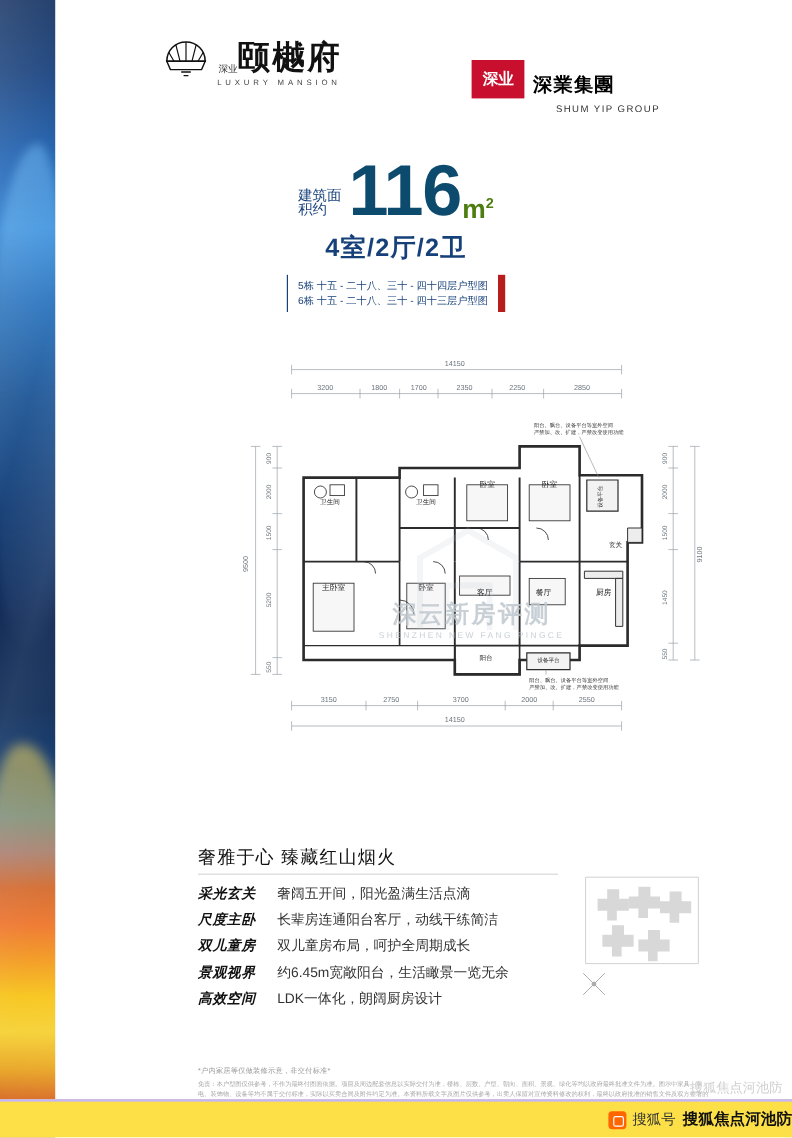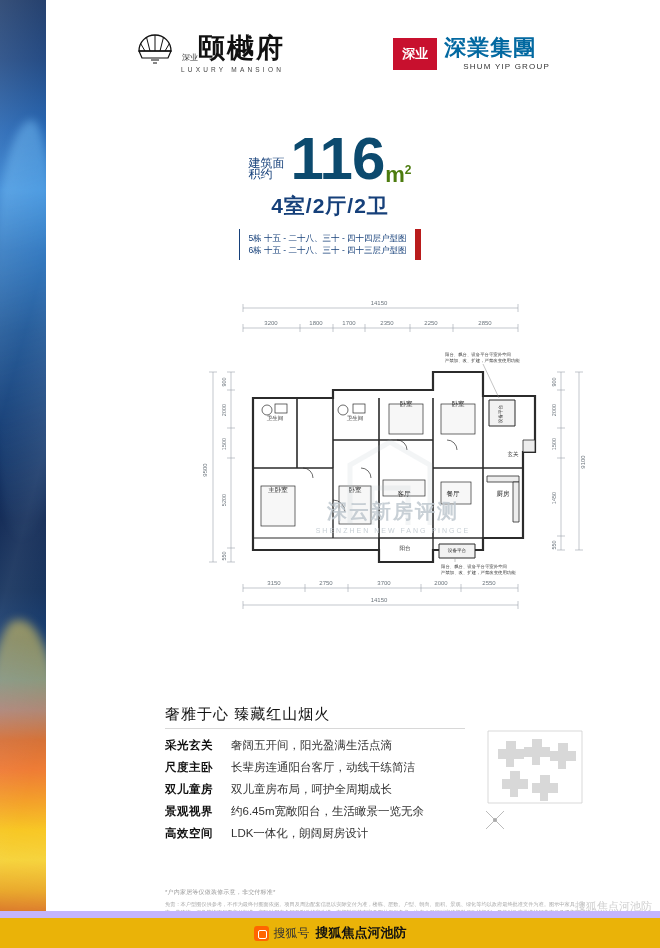--- a/index.html
+++ b/index.html
@@ -55,21 +55,21 @@
   .logo-left .txtcol{display:flex;flex-direction:column;}
   .brand-tiny{font-size:8px;color:#333;line-height:10px;margin-left:2px;margin-top:2px;}
 
   .logo-right{position:absolute;right:110px;top:36px;display:flex;align-items:center;}
   .red-box{
     width:44px;height:32px;background:#c8102e;color:#fff;
     display:flex;align-items:center;justify-content:center;
     font-size:13px;font-weight:bold;letter-spacing:0px;margin-right:7px;
     font-family:"Liberation Serif","DejaVu Serif",serif;
   }
-  .shumyip-cn{font-size:22px;font-weight:bold;color:#0369a1;line-height:24px;font-family:"Liberation Serif","DejaVu Serif",serif;letter-spacing:1px;}
+  .shumyip-cn{font-size:16px;font-weight:bold;color:#000000;line-height:24px;font-family:"Liberation Serif","DejaVu Serif",serif;letter-spacing:1px;margin-top:24px;}
   .shumyip-en{font-size:8px;color:#333;letter-spacing:1.2px;margin-top:2px;margin-left:19px;}
 
   
   .title-wrap{position:absolute;left:0;right:0;top:130px;text-align:center;color:#16407a;}
   .area-line{display:inline-flex;align-items:flex-end;justify-content:center;}
   .area-label{
     font-size:12px;line-height:11px;color:#16407a;text-align:left;
     margin-right:4px;margin-bottom:8px;width:38px;
   }
   .area-num{
@@ -98,36 +98,36 @@
   }
   .wm-text .en{display:block;font-size:7px;letter-spacing:2px;font-weight:normal;margin-top:2px;}
 
   
   .feature-title{
     position:absolute;left:165px;top:705px;font-size:15px;font-weight:normal;color:#111;letter-spacing:1px;
   }
   .feature-rule{position:absolute;left:165px;top:728px;width:300px;height:1px;background:#d8d8d8;}
   .feat-list{position:absolute;left:165px;top:737px;width:300px;}
   .feat-row{display:flex;margin-bottom:6px;font-size:11.5px;line-height:16px;color:#222;}
-  .feat-k{width:66px;font-weight:bold;color:#111;flex:none;letter-spacing:.5px;}
+  .feat-k{width:66px;font-weight:bold;color:#111;flex:none;letter-spacing:.5px;font-style:italic;}
   .feat-v{color:#333;}
 
   
   .sitemap{position:absolute;left:470px;top:725px;width:120px;height:120px;}
 
   .disc1{
     position:absolute;left:165px;top:888px;font-size:6px;color:#9a9a9a;letter-spacing:.2px;
   }
   .disc2{
     position:absolute;left:165px;top:901px;width:430px;font-size:5.2px;line-height:7.6px;color:#a8a8a8;
   }
   
   .bottom-bar{
-    position:absolute;left:0;bottom:0;width:660px;height:30px;background:#eab308;
-    display:flex;align-items:center;justify-content:center;border-top:7px solid #c4b5fd;
+    position:absolute;left:0;bottom:0;width:660px;height:30px;background:#fde047;
+    display:flex;align-items:center;justify-content:flex-end;border-top:2px solid #c4b5fd;
   }
   .sohu-logo{
     display:flex;align-items:center;font-size:12px;color:#333;
   }
   .sohu-badge{
     width:15px;height:15px;border-radius:3px;background:#f60;margin-right:5px;
     display:inline-block;position:relative;
   }
   .sohu-badge:after{
     content:"";position:absolute;left:4px;top:4px;width:7px;height:7px;border:1.6px solid #fff;border-radius:2px;

